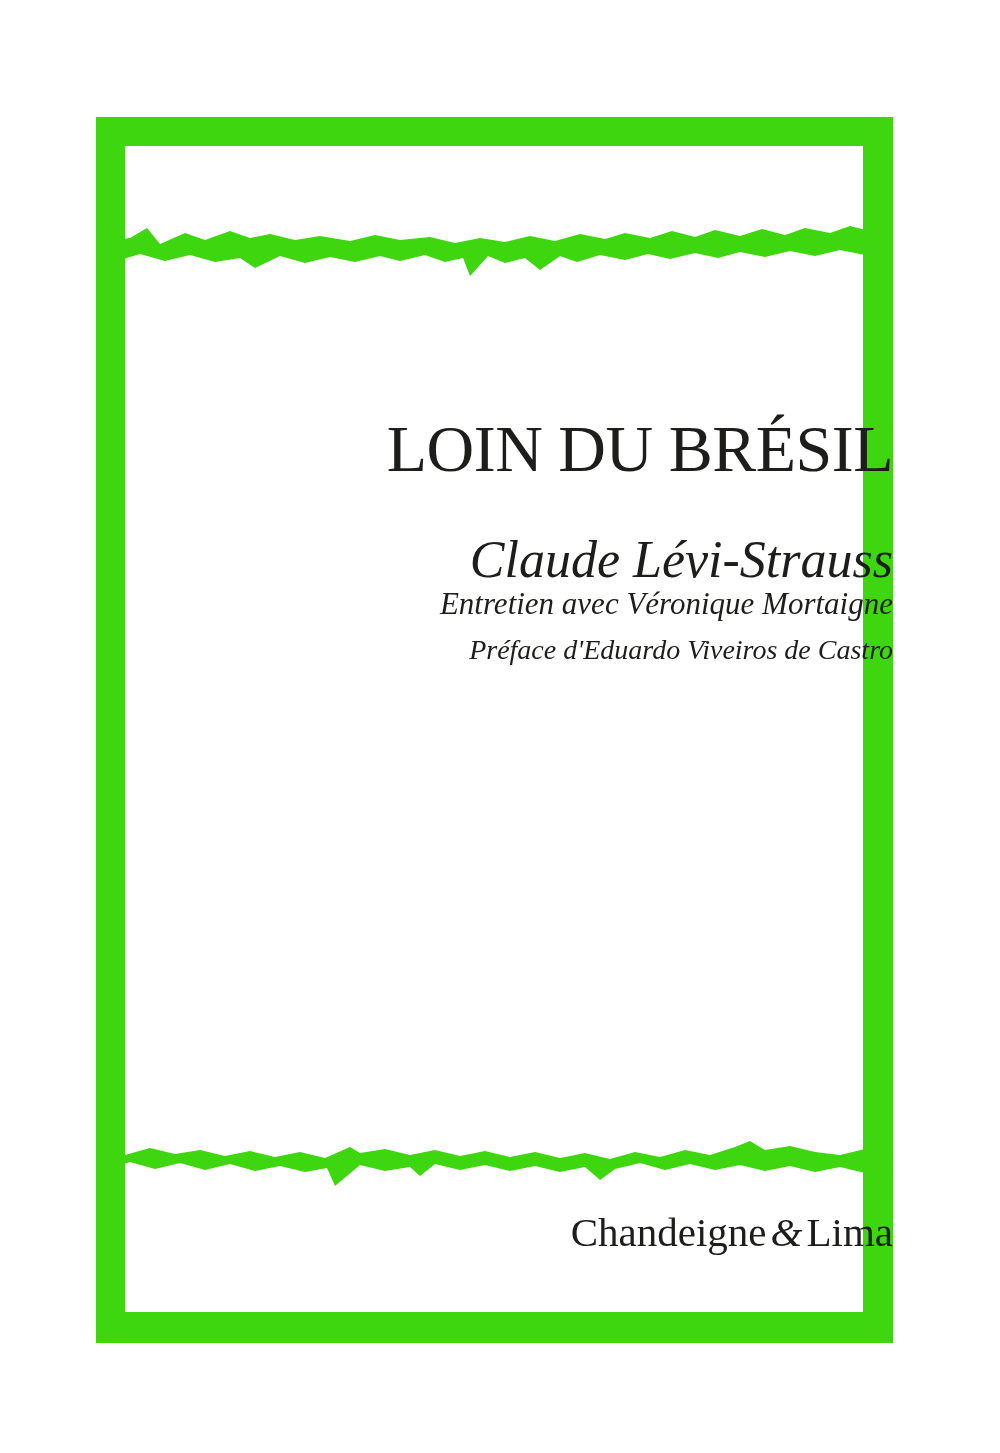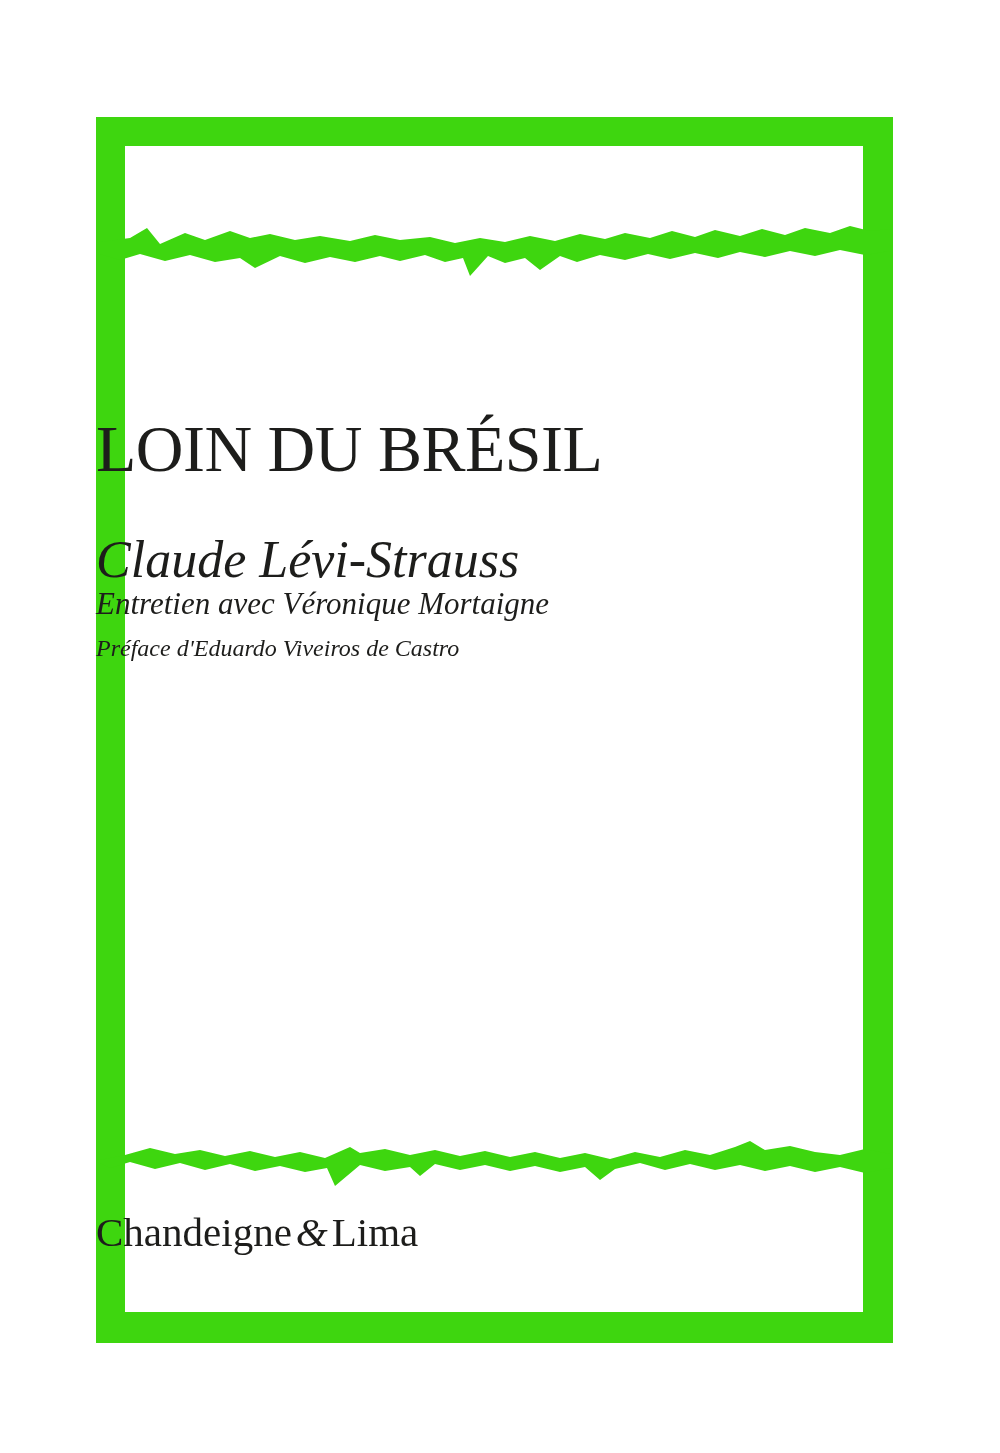--- a/index.html
+++ b/index.html
@@ -21,21 +21,21 @@
     left: 0;
     top: 0;
     width: 1000px;
     height: 1453px;
     display: block;
   }
   .textblock {
     position: absolute;
     left: 96px;
     width: 797px;
-    text-align: left;
+    text-align: right;
     line-height: 1;
     white-space: nowrap;
   }
   .title {
     top: 416px;
     font-size: 66px;
     letter-spacing: -0.5px;
     font-weight: 400;
   }
   .author {
@@ -43,21 +43,21 @@
     font-size: 52px;
     font-style: italic;
   }
   .subtitle {
     top: 588px;
     font-size: 31px;
     font-style: italic;
   }
   .preface {
     top: 636px;
-    font-size: 24px;
+    font-size: 28px;
     font-style: italic;
   }
   .publisher {
     top: 1200px;
     font-size: 41px;
     margin-top: 12px;
   }
   .publisher .amp {
     font-style: italic;
     padding: 0 4px;

